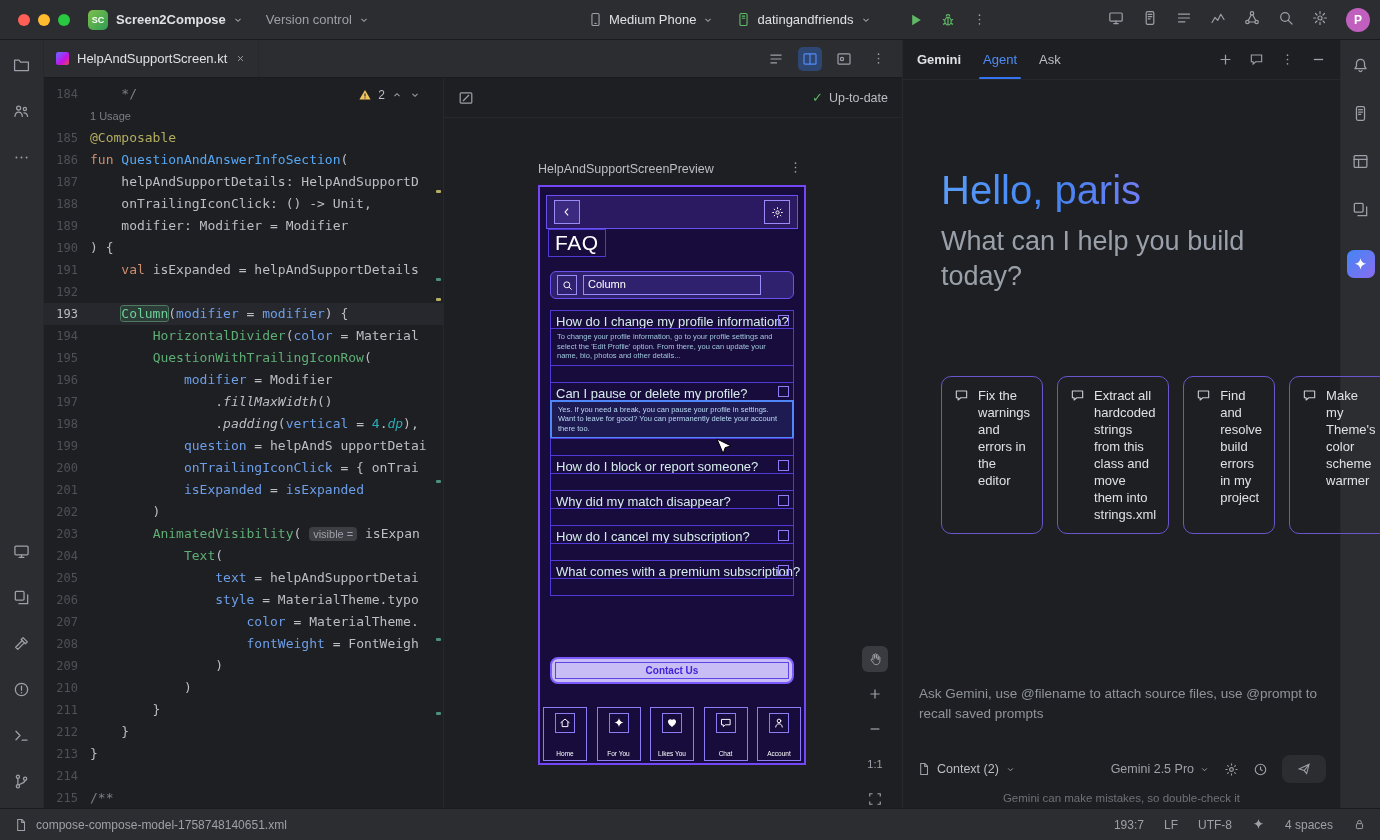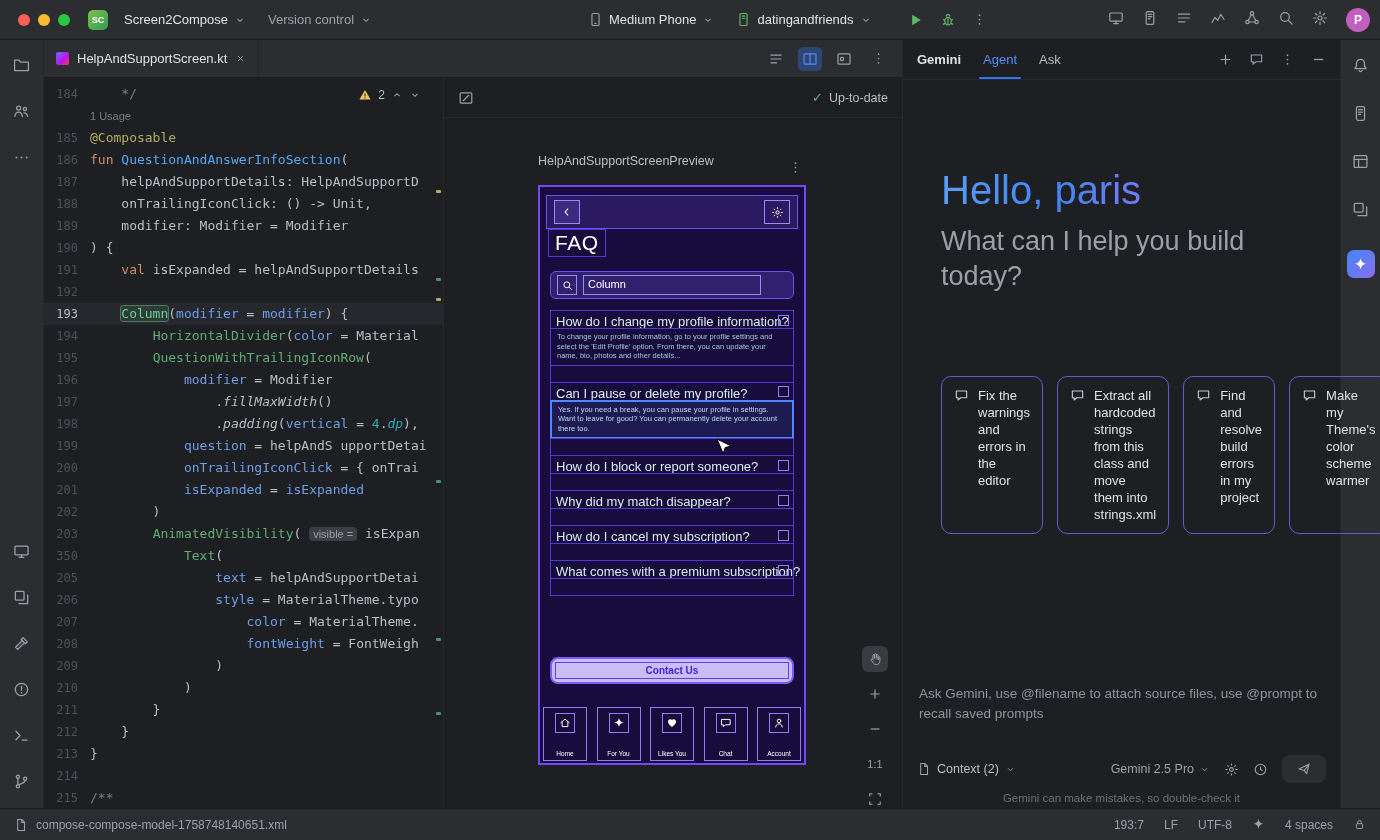--- a/index.html
+++ b/index.html
@@ -8,21 +8,21 @@
   .ic{display:inline-flex;align-items:center;justify-content:center;color:#9da0a8;flex:none}
   .ic svg{display:block}
 
   
   #titlebar{position:absolute;left:0;top:0;width:1380px;height:40px;background:#2b2d30;border-bottom:1px solid #1a1b1d;display:flex;align-items:center}
   .traffic{display:flex;gap:8px;margin-left:18px}
   .tl{width:12px;height:12px;border-radius:50%}
   .tl.r{background:#ff5f57}.tl.y{background:#febc2e}.tl.g{background:#28c840}
   .badge{width:20px;height:20px;border-radius:5px;background:linear-gradient(135deg,#7ec04b,#2f9d55);color:#fff;font-size:9px;font-weight:bold;display:flex;align-items:center;justify-content:center;margin-left:18px}
   .tbgroup{display:flex;align-items:center;gap:6px;color:#dfe1e5}
-  .projname{font-weight:400;margin-left:16px}
+  .projname{font-weight:700;margin-left:8px}
   .dim{color:#9da0a8}
   .centerCluster{position:absolute;left:588px;display:flex;align-items:flex-start;gap:8px}
   .runCluster{position:absolute;left:908px;display:flex;align-items:center;gap:16px}
   .rightCluster{position:absolute;right:10px;display:flex;align-items:center;gap:18px}
   .avatar{width:24px;height:24px;border-radius:50%;background:#c05fbe;color:#fff;font-size:12px;font-weight:bold;display:flex;align-items:center;justify-content:center}
 
   
   .strip{position:absolute;top:40px;width:44px;height:768px;background:#2b2d30;display:flex;flex-direction:column;align-items:center;padding:12px 0 14px 0;gap:20px}
   #leftstrip{left:0;border-right:1px solid #26282b}
   #rightstrip{left:1340px;width:40px;border-left:1px solid #26282b;gap:22px}
@@ -56,21 +56,21 @@
   .usage{font-family:"Liberation Sans",sans-serif;font-size:11px;color:#7a7e85}
   #inspect{position:absolute;top:8px;right:16px;display:flex;align-items:center;gap:6px;background:#1e1f22;padding:2px 6px;border-radius:6px;font-family:"Liberation Sans",sans-serif;font-size:12px;color:#bcbec4}
   #scrollstripe{position:absolute;right:0;top:0;width:8px;height:100%}
   .smark{position:absolute;left:1px;width:5px;height:3px;border-radius:1px}
 
   
   #previewpanel{position:absolute;left:443px;top:78px;width:459px;height:730px;border-left:1px solid #26282b}
   .pv-toolbar{height:40px;border-bottom:1px solid #26282b;display:flex;align-items:center;padding:0 14px}
   .pv-status{margin-left:auto;display:flex;align-items:center;gap:6px;color:#bcbec4;font-size:12.5px}
   .check{color:#5fb865;font-size:13px}
-  .pv-label{position:absolute;left:94px;top:76px;font-size:12.5px;color:#bcbec4}
+  .pv-label{position:absolute;left:94px;top:84px;font-size:12.5px;color:#bcbec4}
   .pv-kebab{position:absolute;left:344px;top:82px}
   .zoomstack{position:absolute;right:14px;top:568px;display:flex;flex-direction:column;align-items:center;gap:9px}
   .zbtn{width:26px;height:26px;display:flex;align-items:center;justify-content:center;color:#9da0a8;border-radius:6px;cursor:pointer}
   .zbtn.boxed{background:#393b40}
   .zratio{font-size:11px}
 
   
   #phone{position:absolute;left:94px;top:107px;width:268px;height:580px;background:#170c3c;border:2px solid #7347f5}
   .pappbar{position:absolute;left:6px;top:8px;right:6px;height:34px;background:#2b1a62;border:1px solid #6a52ee}
   .pback,.pgear{position:absolute;top:4px;width:26px;height:24px;border:1px solid #9a8cf8;display:flex;align-items:center;justify-content:center;color:#fff}
@@ -428,21 +428,21 @@
       <div class="crow"><span class="gut">194</span><span class="ctext"><span class="pl">        </span><span class="call">HorizontalDivider</span><span class="pl">(</span><span class="na">color</span><span class="pl"> = Material</span></span></div>
       <div class="crow"><span class="gut">195</span><span class="ctext"><span class="pl">        </span><span class="call">QuestionWithTrailingIconRow</span><span class="pl">(</span></span></div>
       <div class="crow"><span class="gut">196</span><span class="ctext"><span class="pl">            </span><span class="na">modifier</span><span class="pl"> = Modifier</span></span></div>
       <div class="crow"><span class="gut">197</span><span class="ctext"><span class="pl">                .</span><span class="ext">fillMaxWidth</span><span class="pl">()</span></span></div>
       <div class="crow"><span class="gut">198</span><span class="ctext"><span class="pl">                .</span><span class="ext">padding</span><span class="pl">(</span><span class="na">vertical</span><span class="pl"> = </span><span class="num">4</span><span class="pl">.</span><span class="numit">dp</span><span class="pl">),</span></span></div>
       <div class="crow"><span class="gut">199</span><span class="ctext"><span class="pl">            </span><span class="na">question</span><span class="pl"> = helpAndS upportDetai</span></span></div>
       <div class="crow"><span class="gut">200</span><span class="ctext"><span class="pl">            </span><span class="na">onTrailingIconClick</span><span class="pl"> = { onTrai</span></span></div>
       <div class="crow"><span class="gut">201</span><span class="ctext"><span class="pl">            </span><span class="na">isExpanded</span><span class="pl"> = </span><span class="na">isExpanded</span></span></div>
       <div class="crow"><span class="gut">202</span><span class="ctext"><span class="pl">        )</span></span></div>
       <div class="crow"><span class="gut">203</span><span class="ctext"><span class="pl">        </span><span class="call">AnimatedVisibility</span><span class="pl">( </span><span class="inlay">visible =</span><span class="pl"> isExpan</span></span></div>
-      <div class="crow"><span class="gut">350</span><span class="ctext"><span class="pl">            </span><span class="call">Text</span><span class="pl">(</span></span></div>
+      <div class="crow"><span class="gut">204</span><span class="ctext"><span class="pl">            </span><span class="call">Text</span><span class="pl">(</span></span></div>
       <div class="crow"><span class="gut">205</span><span class="ctext"><span class="pl">                </span><span class="na">text</span><span class="pl"> = helpAndSupportDetai</span></span></div>
       <div class="crow"><span class="gut">206</span><span class="ctext"><span class="pl">                </span><span class="na">style</span><span class="pl"> = MaterialTheme.typo</span></span></div>
       <div class="crow"><span class="gut">207</span><span class="ctext"><span class="pl">                    </span><span class="na">color</span><span class="pl"> = MaterialTheme.</span></span></div>
       <div class="crow"><span class="gut">208</span><span class="ctext"><span class="pl">                    </span><span class="na">fontWeight</span><span class="pl"> = FontWeigh</span></span></div>
       <div class="crow"><span class="gut">209</span><span class="ctext"><span class="pl">                )</span></span></div>
       <div class="crow"><span class="gut">210</span><span class="ctext"><span class="pl">            )</span></span></div>
       <div class="crow"><span class="gut">211</span><span class="ctext"><span class="pl">        }</span></span></div>
       <div class="crow"><span class="gut">212</span><span class="ctext"><span class="pl">    }</span></span></div>
       <div class="crow"><span class="gut">213</span><span class="ctext"><span class="pl">}</span></span></div>
       <div class="crow"><span class="gut">214</span><span class="ctext"></span></div>

